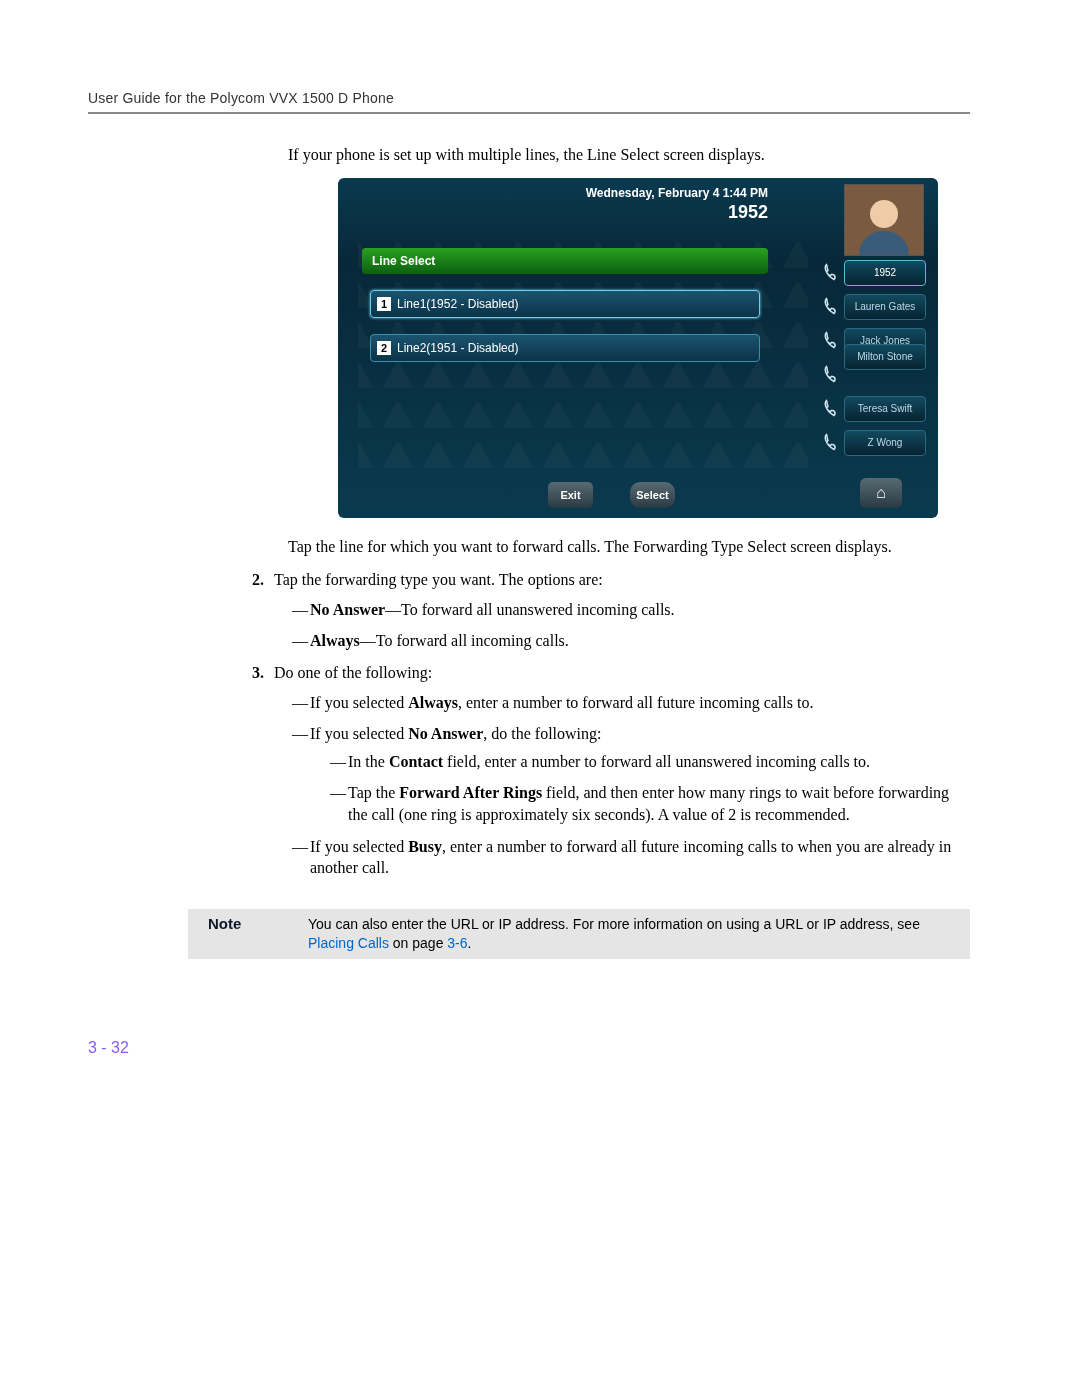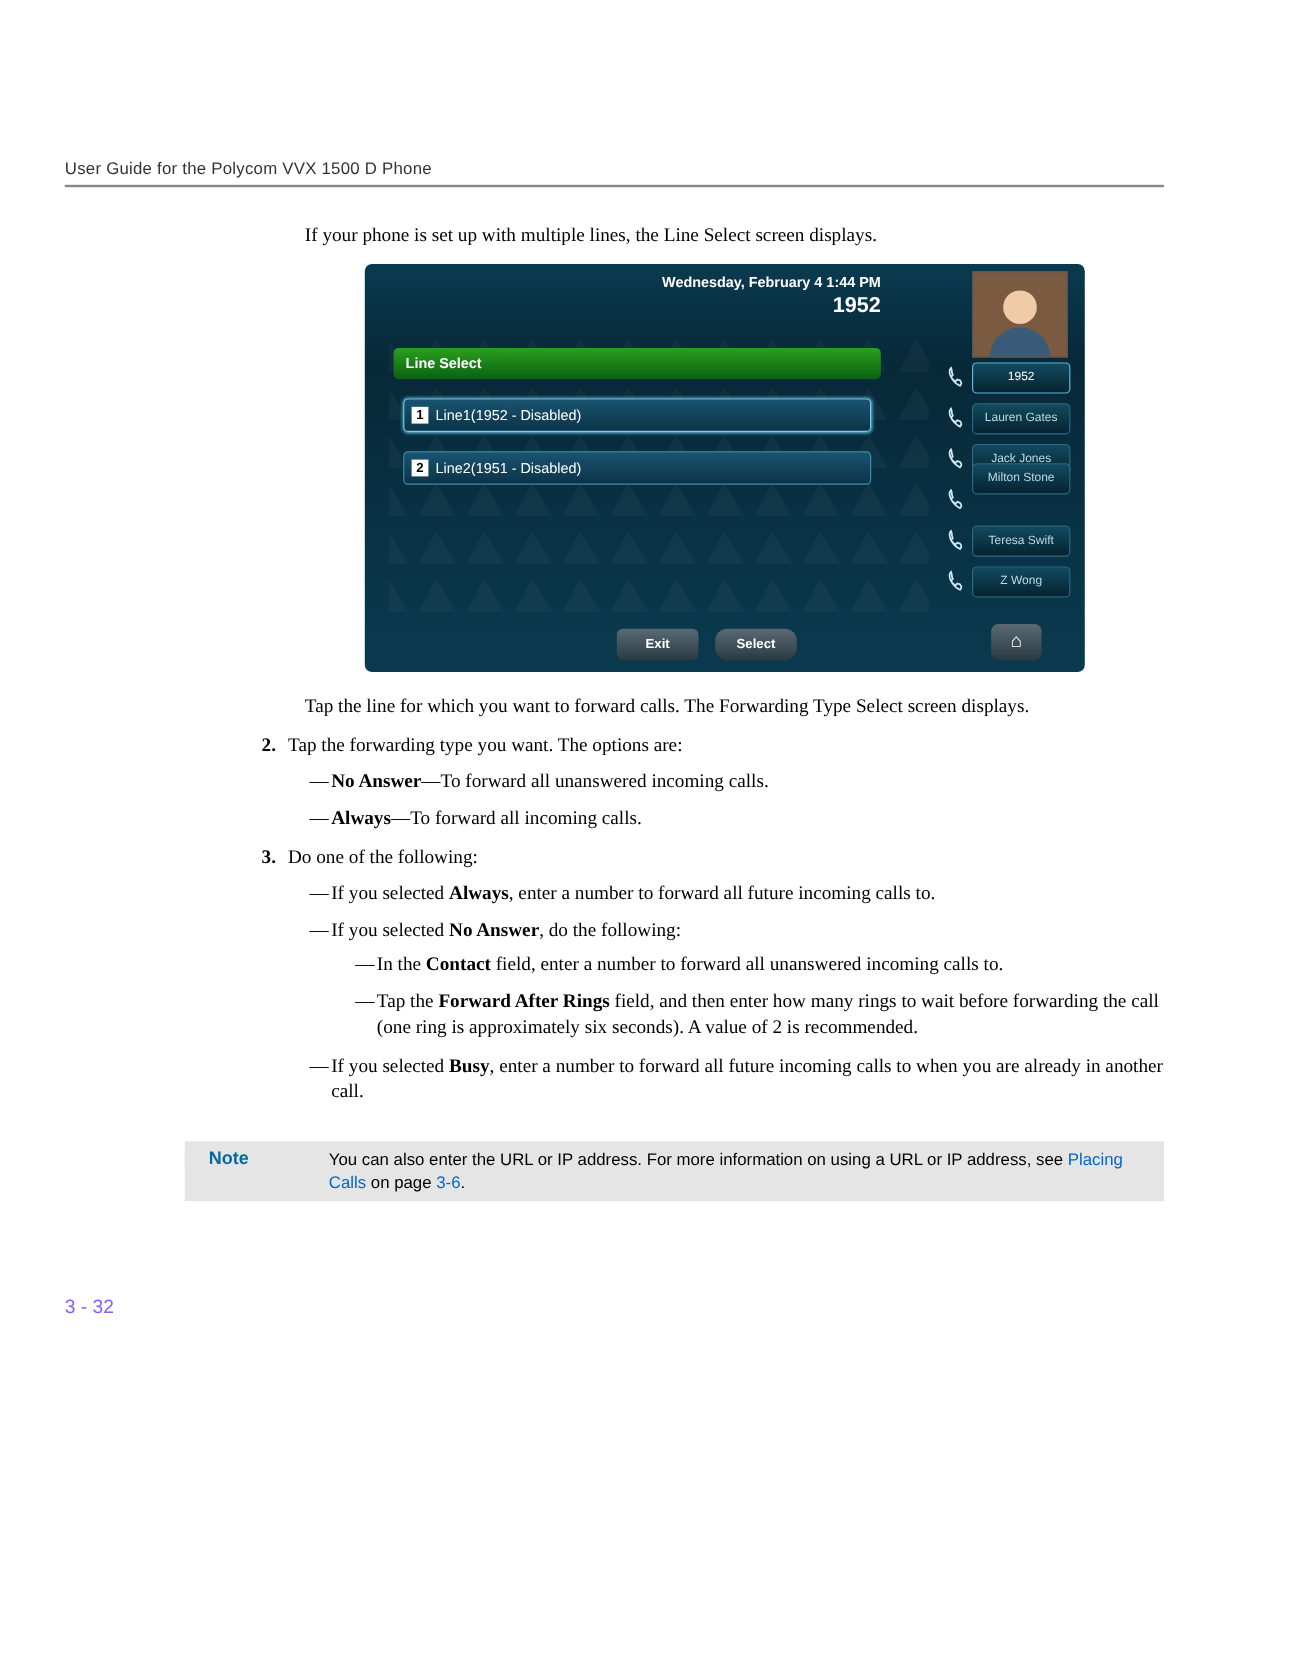--- a/index.html
+++ b/index.html
@@ -4,22 +4,21 @@
 <style>
   body {
     margin: 0;
     padding: 0;
     background: #fff;
     font-family: Georgia, "Times New Roman", serif;
     color: #000;
     width: 1080px;
   }
   .page {
-    padding: 90px 110px 40px 54px;
-    margin-top: 42px;
+    padding: 90px 110px 40px 88px;
   }
   .header-text {
     font-family: Arial, Helvetica, sans-serif;
     font-size: 14px;
     color: #333;
     font-weight: 300;
     letter-spacing: 0.2px;
     margin-bottom: 6px;
   }
   .header-rule {
@@ -166,21 +165,21 @@
   }
   .ss-h1 { top: 85px; }
   .ss-h2 { top: 119px; }
   .ss-h3 { top: 153px; }
   .ss-h4 { top: 187px; }
   .ss-h5 { top: 221px; }
   .ss-h6 { top: 255px; }
   .ss-btn {
     position: absolute;
     bottom: 10px;
-    width: 68px;
+    width: 45px;
     height: 26px;
     background: linear-gradient(to bottom, #5a6a72, #2a3a42);
     border-radius: 5px;
     color: #fff;
     font-size: 11px;
     font-weight: bold;
     display: flex;
     align-items: center;
     justify-content: center;
   }
@@ -257,21 +256,21 @@
     background: #e5e5e5;
     margin-top: 30px;
     padding: 6px 0;
     font-family: Arial, Helvetica, sans-serif;
     font-size: 14px;
     align-items: flex-start;
     margin-left: -100px;
   }
   .note-label {
     width: 100px;
-    color: #0369a1;
+    color: #0f172a;
     font-weight: bold;
     text-align: left;
     padding-left: 20px;
     flex-shrink: 0;
     font-size: 15px;
     background: #e5e5e5 ;
   }
   .note-text {
     line-height: 1.35;
     color: #000;

